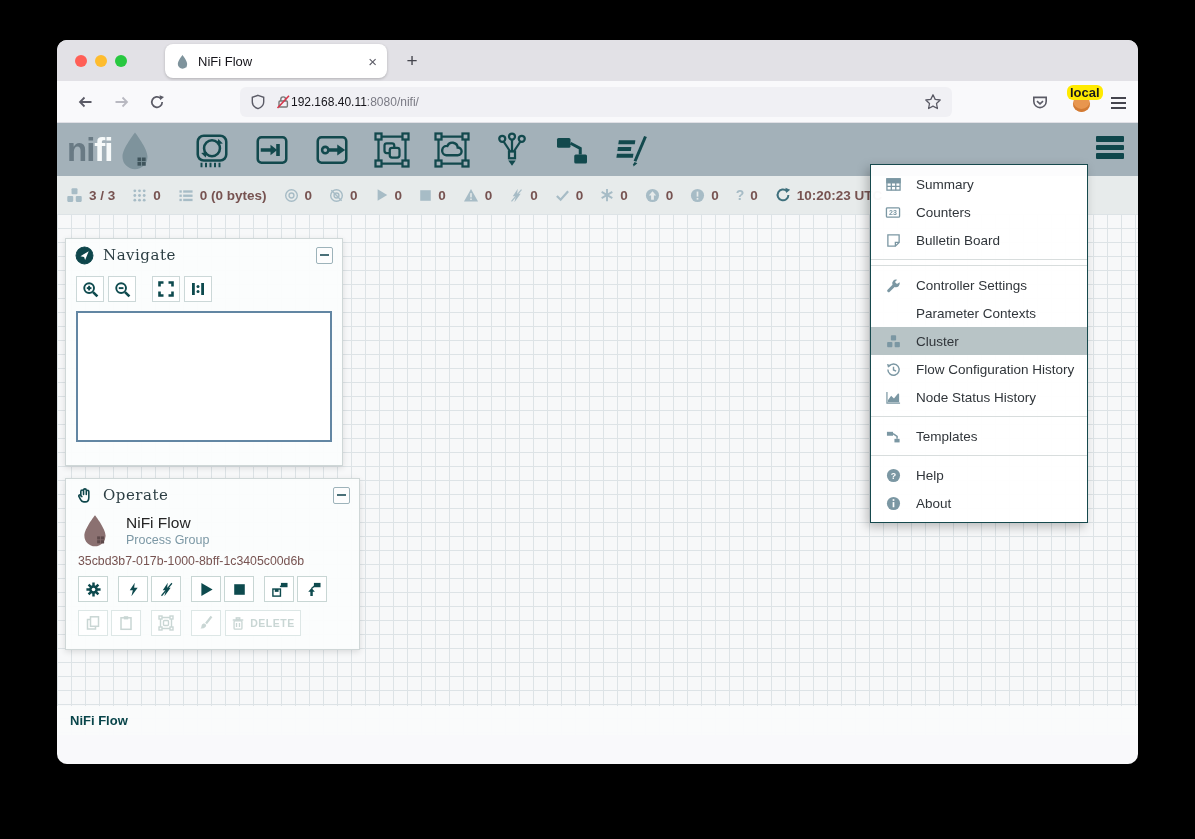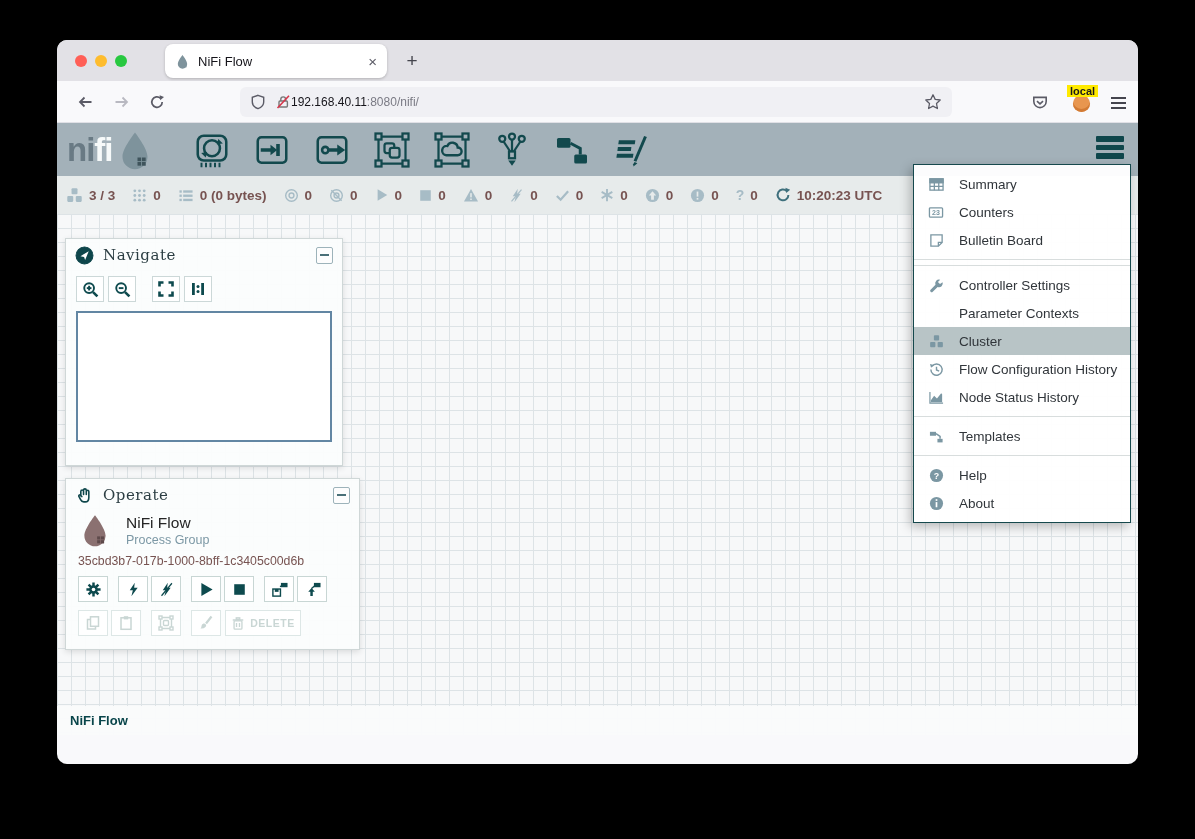--- a/index.html
+++ b/index.html
@@ -15,21 +15,21 @@
   .tab-title { font-size:13px; color:#15141a; margin-left:8px; flex:1; white-space:nowrap; overflow:hidden; }
   .tab-close { font-size:15px; color:#5b5b66; cursor:default; }
   .newtab-btn { position:absolute; left:342px; top:8px; width:26px; height:26px; text-align:center; line-height:25px; font-size:19px; color:#45454e; border-radius:4px; }
 
   .navbar { position:absolute; left:0; top:41px; width:100%; height:42px; background:#f9f9fb; border-bottom:1px solid #e0e0e6; }
   .nav-ic { position:absolute; top:7px; width:28px; height:28px; display:flex; align-items:center; justify-content:center; border-radius:4px; }
   .urlbar { position:absolute; left:183px; top:6px; width:712px; height:30px; background:#f0f0f4; border-radius:6px; display:flex; align-items:center; padding:0 10px; }
   .url-text { font-size:12px; color:#15141a; margin-left:0; flex:1; }
   .url-text .dim { color:#7a7a84; }
   .nav-right-ic { position:absolute; top:9px; width:26px; height:26px; display:flex; align-items:center; justify-content:center; }
-  .container-badge { position:absolute; left:1010px; top:4px; font-size:11px; font-weight:bold; background:#ffea00; color:#1a1a1a; padding:0 3px; border-radius:0; z-index:3; }
+  .container-badge { position:absolute; left:1010px; top:4px; font-size:13px; font-weight:bold; background:#ffea00; color:#1a1a1a; padding:0 3px; border-radius:6px; z-index:3; }
   .container-avatar { position:absolute; left:1016px; top:14px; width:17px; height:17px; border-radius:50%; background:#e8964f; box-shadow:inset 0 -3px 0 #d27b35; }
 
   
   .nifi-toolbar { position:absolute; left:0; top:83px; width:100%; height:53px; background:#a3b1b9; display:flex; align-items:center; }
   .nifi-logo { display:flex; align-items:center; margin-left:10px; margin-right:24px; }
   .logo-ni { font-size:33px; font-weight:bold; letter-spacing:-1px; color:#697a84; }
   .logo-fi { font-size:33px; font-weight:bold; letter-spacing:-1px; color:#f7fafa; }
   .tool-ic { width:38px; height:38px; margin-right:22px; display:flex; align-items:center; justify-content:center; color:#12494d; }
   .global-menu-btn { position:absolute; right:14px; top:13px; width:28px; display:flex; flex-direction:column; gap:3px; cursor:pointer; }
   .global-menu-btn div { height:5.5px; background:#0e464b; border-radius:1px; }
@@ -66,21 +66,21 @@
   .op-names { margin-left:14px; }
   .op-name { font-size:15.5px; color:#262626; }
   .op-type { font-size:12.5px; color:#7c98a5; margin-top:1px; }
   .op-id { font-size:12.3px; color:#775351; padding:7px 12px 0; white-space:nowrap; }
   .op-row { display:flex; align-items:center; padding:8px 12px 0; }
   .ob { width:30px; height:26px; border:1px solid #c8d6d4; background:#fff; display:flex; align-items:center; justify-content:center; color:#0e4a4e; }
   .ob.dis { color:#c9d6d4; border-color:#dde7e6; }
   .ob-del { width:76px; font-size:10.5px; font-weight:bold; letter-spacing:.5px; gap:5px; } .gap2 { width:3px; }
 
   
-  .menu { position:absolute; left:856px; top:124px; width:218px; background:rgba(255,255,255,.965); border:1px solid #16494d; box-shadow:-3px 4px 10px rgba(0,0,0,.25); padding:5px 0; z-index:30; }
+  .menu { position:absolute; left:813px; top:124px; width:218px; background:rgba(255,255,255,.965); border:1px solid #16494d; box-shadow:-3px 4px 10px rgba(0,0,0,.25); padding:5px 0; z-index:30; }
   .mi { height:28px; display:flex; align-items:center; padding:0 12px; cursor:pointer; }
   .mi .mic { width:20px; display:flex; justify-content:center; color:#7b97a3; margin-right:13px; }
   .mi .ml { font-size:13.5px; color:#30353a; white-space:nowrap; }
   .mi.sel { background:#b8c4c6; }
   .mdiv { border-top:1px solid #d8dddd; margin:5px 0; }
 
   
   .stat-refresh { position:relative; z-index:1; }
 </style>
 </head>

